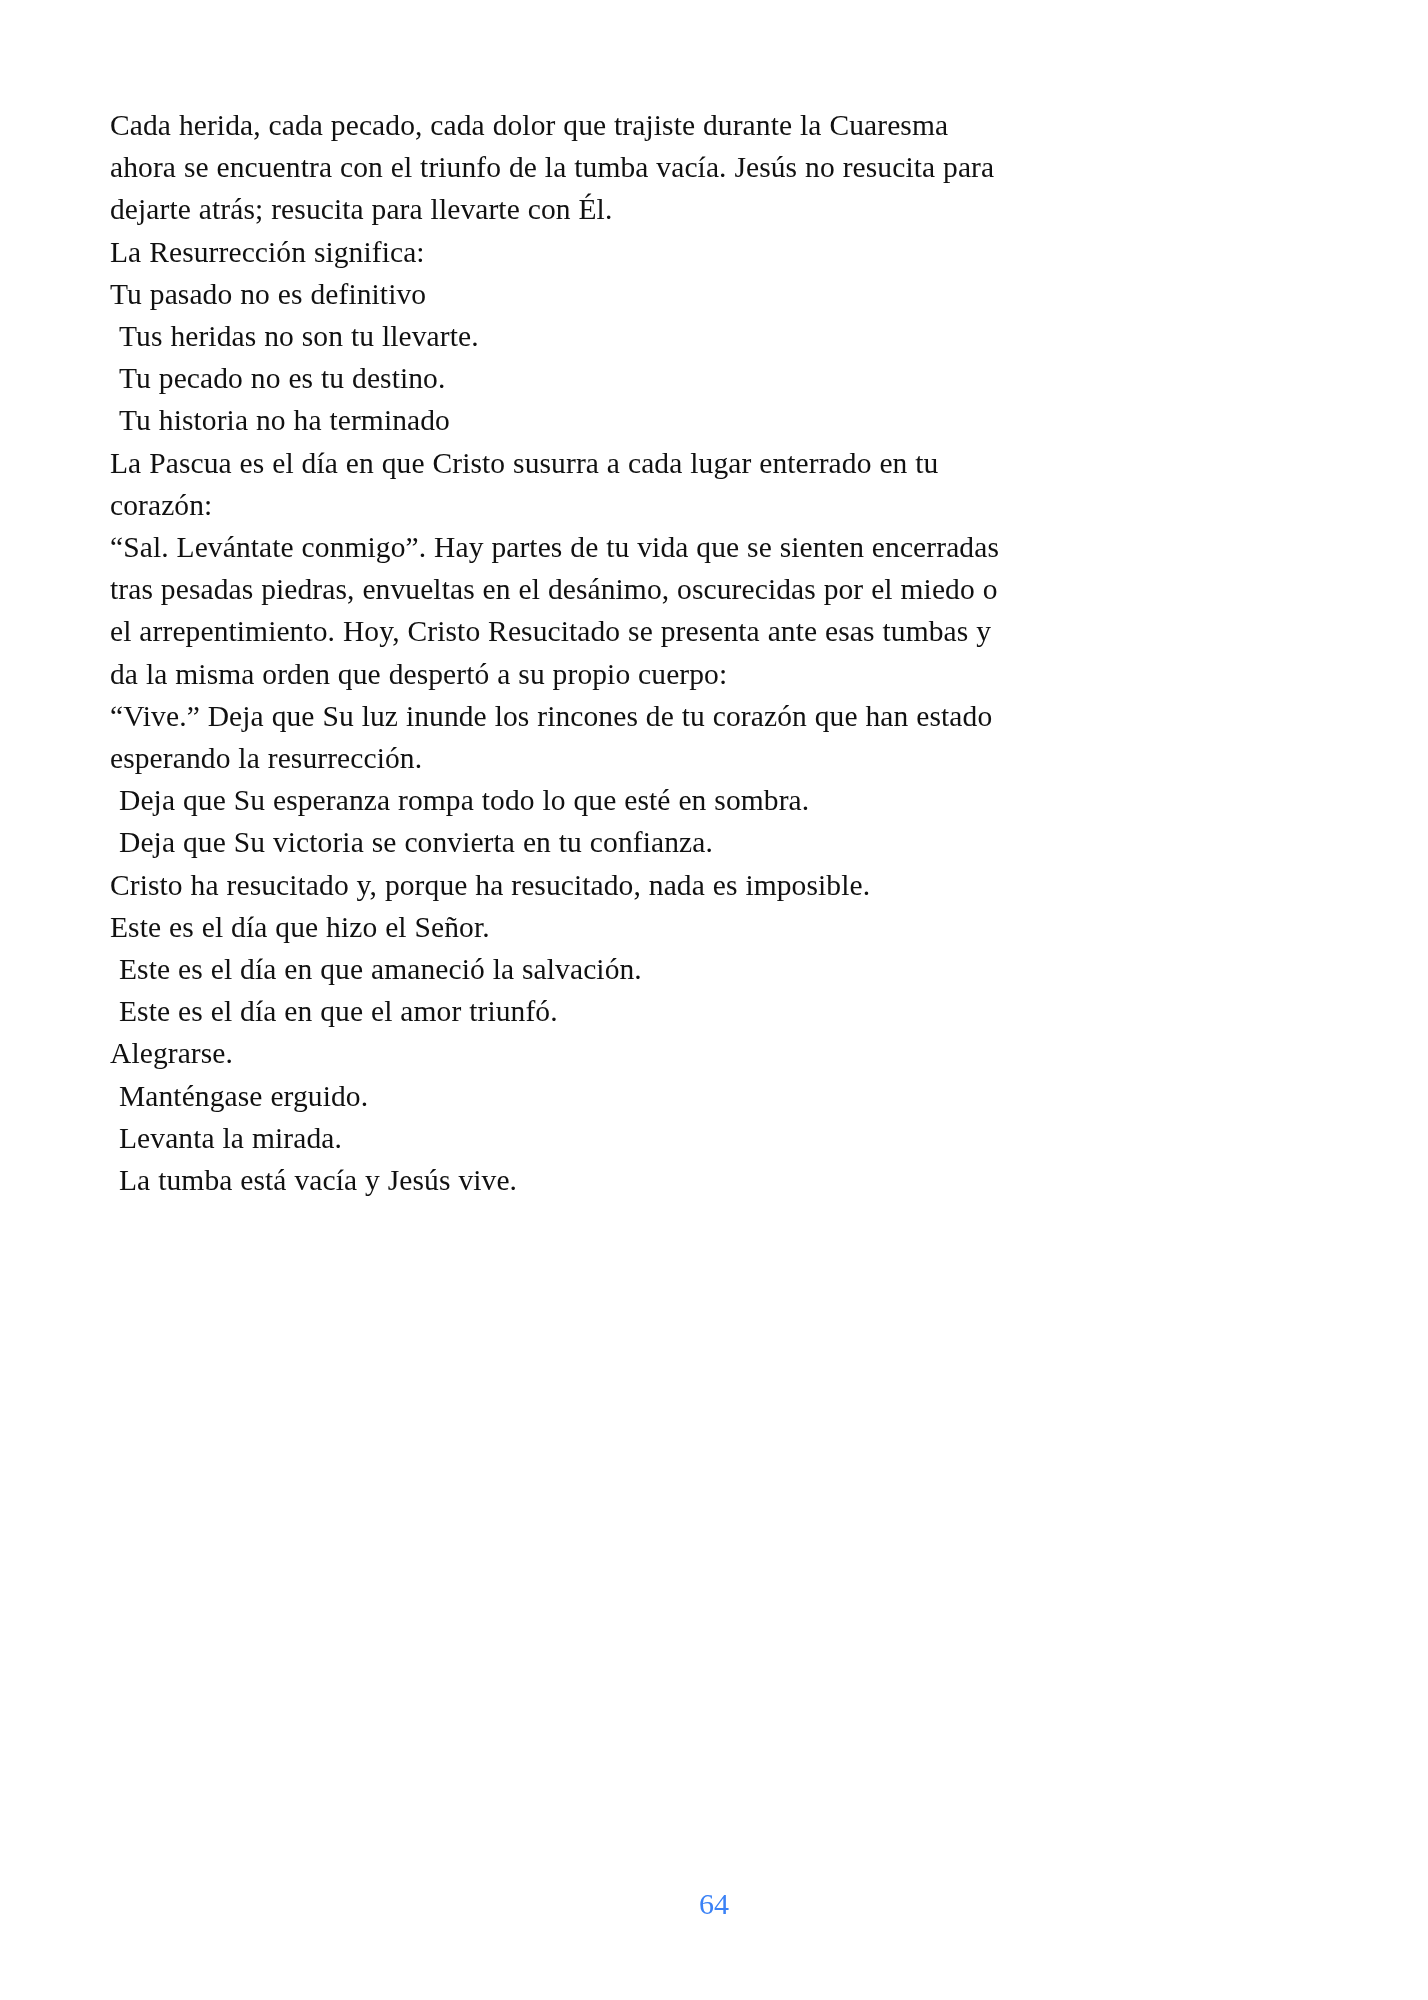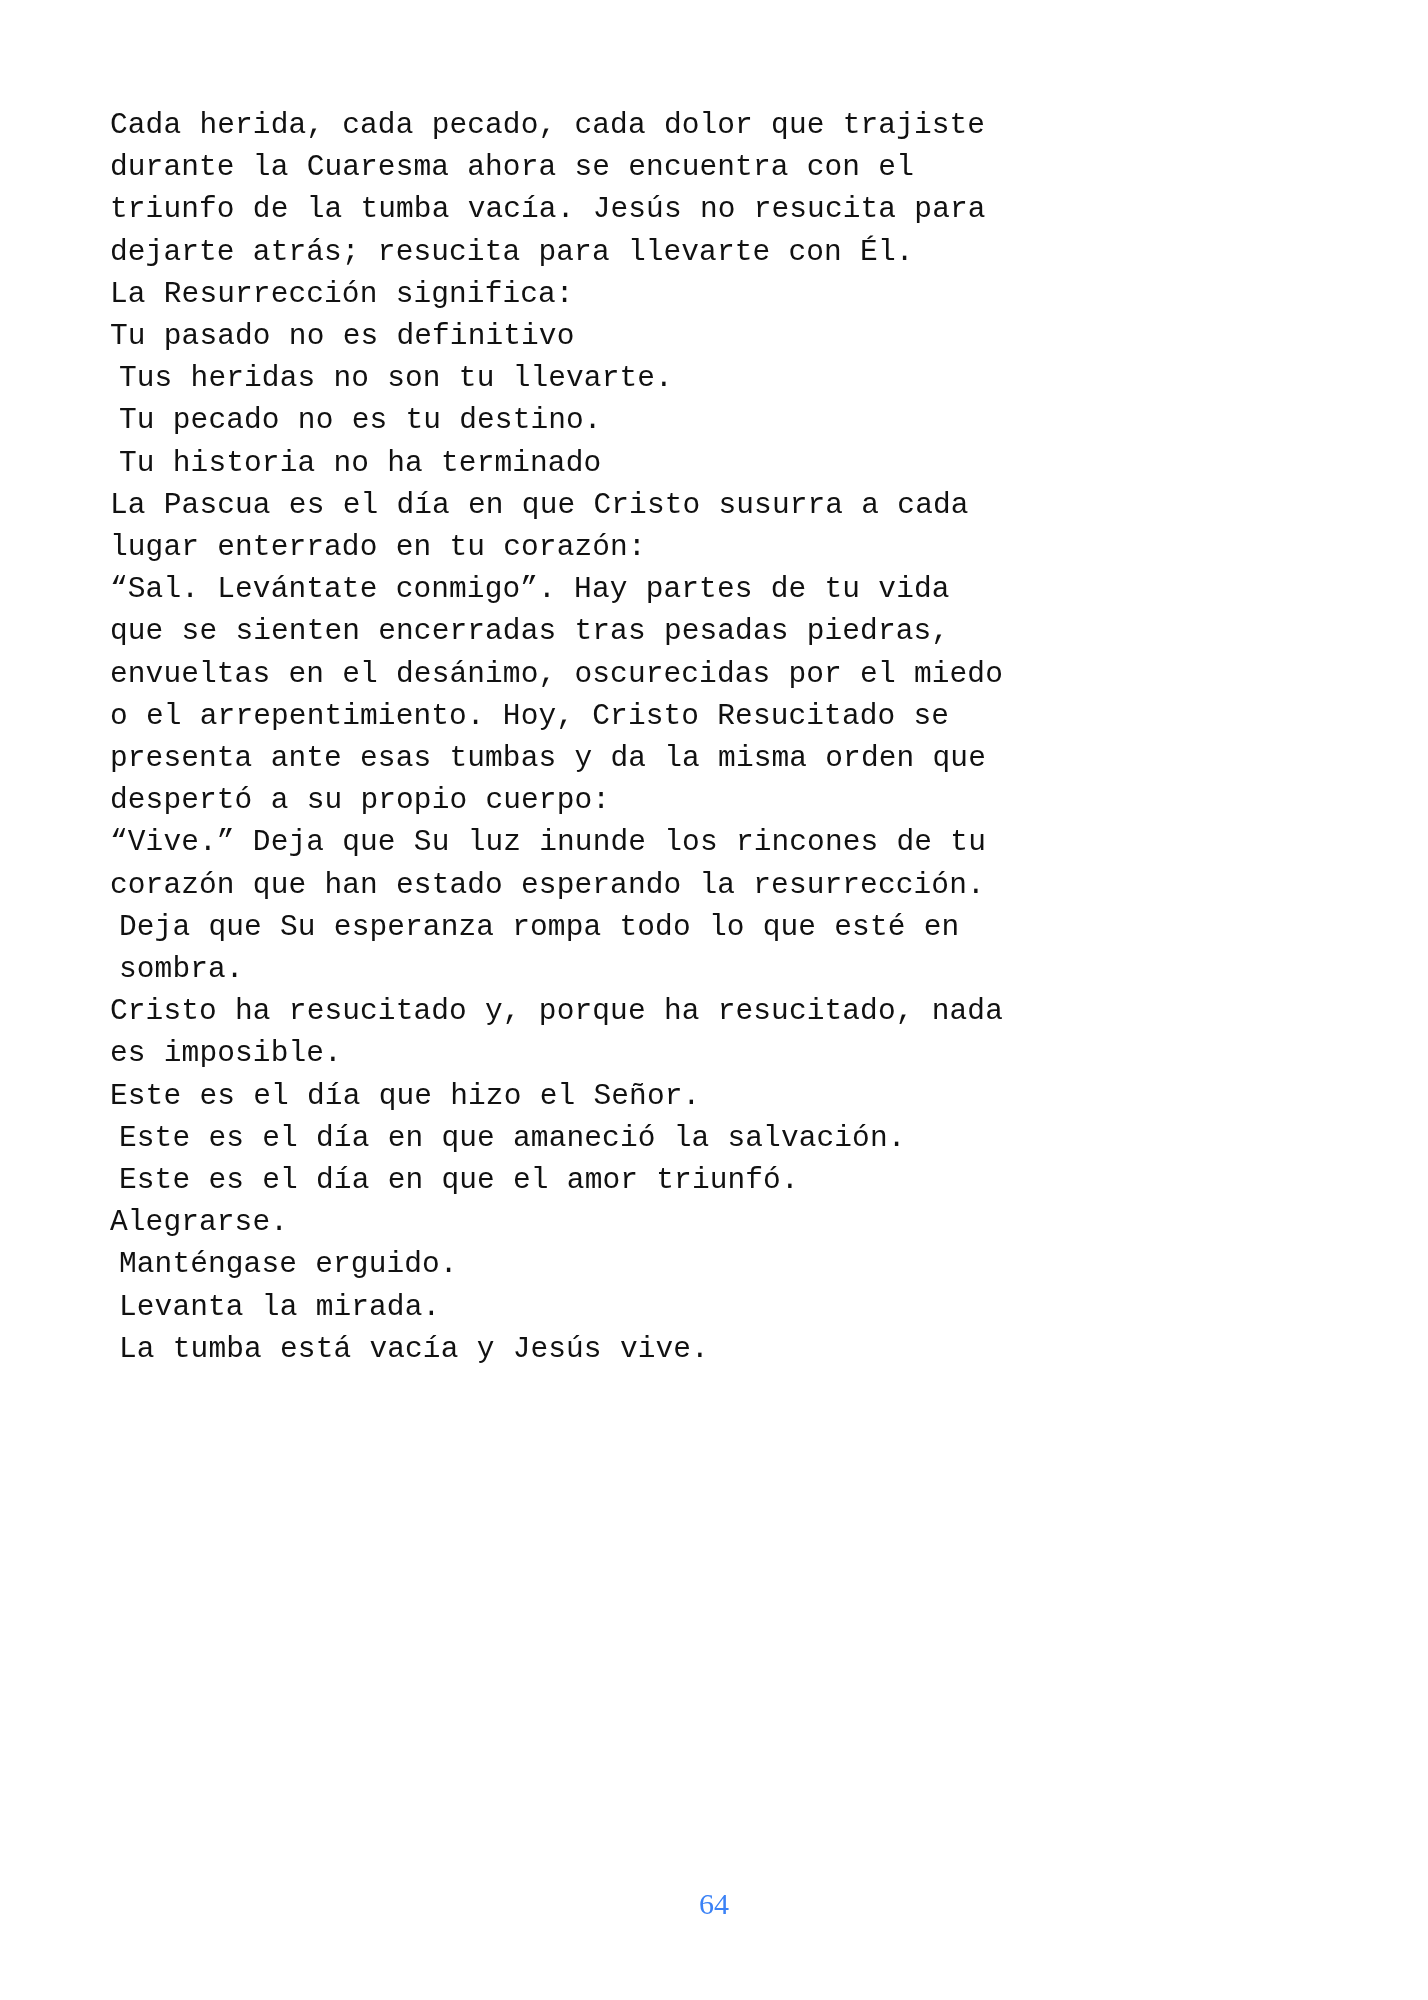--- a/index.html
+++ b/index.html
@@ -24,21 +24,20 @@
     width: 1428px;
     height: 2000px;
     background: #ffffff;
   }
 
   .text-block {
     position: absolute;
     left: 110px;
     top: 104px;
     width: 910px;
-    font-family: Liberation Mono, monospace;
   }
 
   .para {
     margin: 0;
     font-size: 29.5px;
     line-height: 42.2px;
     text-align: left;
     letter-spacing: 0.1px;
     word-spacing: 0.4px;
     font-weight: 400;
@@ -73,20 +72,21 @@
   <p class="para">Cada herida, cada pecado, cada dolor que trajiste durante la Cuaresma ahora se encuentra con el triunfo de la tumba vacía. Jesús no resucita para dejarte atrás; resucita para llevarte con Él.</p>
       <p class="para">La Resurrección significa:</p>
       <p class="para">Tu pasado no es definitivo</p>
       <p class="para indented">Tus heridas no son tu llevarte.</p>
       <p class="para indented">Tu pecado no es tu destino.</p>
       <p class="para indented">Tu historia no ha terminado</p>
       <p class="para">La Pascua es el día en que Cristo susurra a cada lugar enterrado en tu corazón:</p>
       <p class="para">“Sal. Levántate conmigo”. Hay partes de tu vida que se sienten encerradas tras pesadas piedras, envueltas en el desánimo, oscurecidas por el miedo o el arrepentimiento. Hoy, Cristo Resucitado se presenta ante esas tumbas y da la misma orden que despertó a su propio cuerpo:</p>
       <p class="para">“Vive.” Deja que Su luz inunde los rincones de tu corazón que han estado esperando la resurrección.</p>
       <p class="para indented">Deja que Su esperanza rompa todo lo que esté en sombra.</p>
+      <p class="para indented">Deja que Su victoria se convierta en tu confianza.</p>
       <p class="para">Cristo ha resucitado y, porque ha resucitado, nada es imposible.</p>
       <p class="para">Este es el día que hizo el Señor.</p>
       <p class="para indented">Este es el día en que amaneció la salvación.</p>
       <p class="para indented">Este es el día en que el amor triunfó.</p>
       <p class="para">Alegrarse.</p>
       <p class="para indented">Manténgase erguido.</p>
       <p class="para indented">Levanta la mirada.</p>
       <p class="para indented">La tumba está vacía y Jesús vive.</p>
     </div>
 

